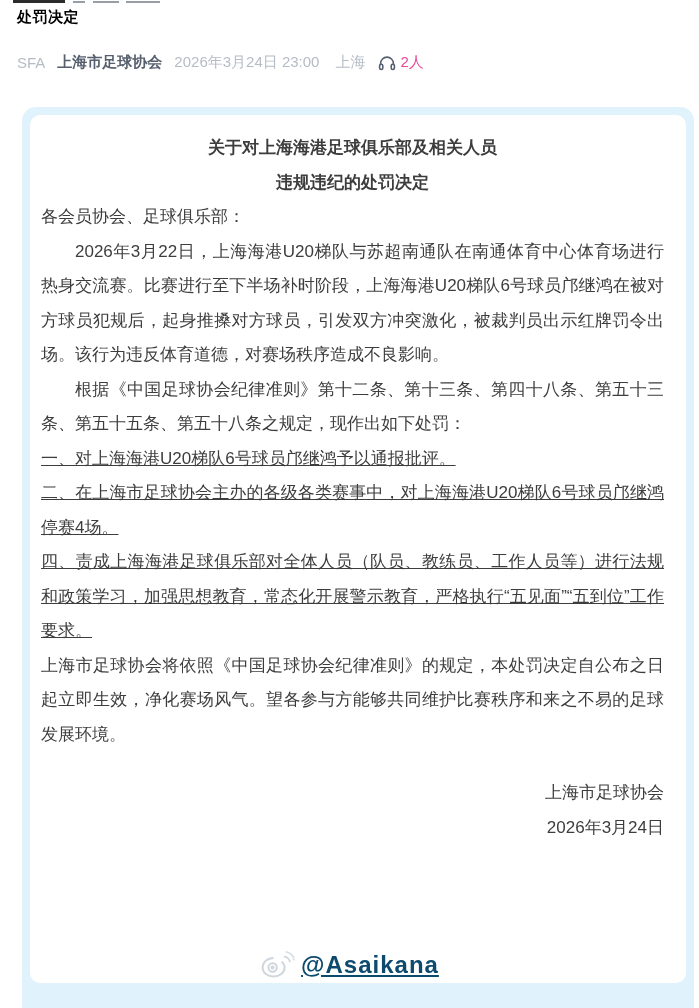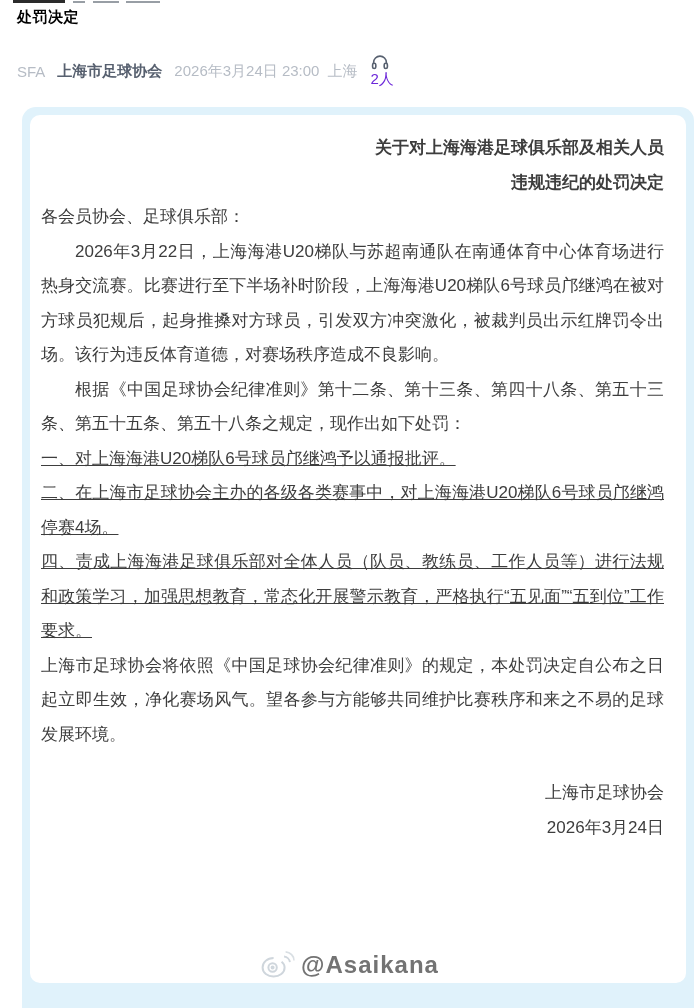--- a/index.html
+++ b/index.html
@@ -17,48 +17,49 @@
     position:absolute;left:17px;top:8px;
     font-size:15px;font-weight:bold;color:#000000;letter-spacing:.5px;
   }
   .post-meta{
     position:absolute;left:17px;top:53px;right:10px;
     display:flex;align-items:center;
     font-size:15px;color:#b6bcc5;white-space:nowrap;
   }
   .post-meta .author{color:#57606f;font-weight:bold;margin-left:12px;}
   .post-meta .dt{margin-left:12px;}
-  .post-meta .loc{margin-left:8px;}
-  .post-meta .listen{margin-left:13px;display:flex;align-items:center;color:#6d28d9;flex-direction:column;}
+  .post-meta .loc{margin-left:16px;}
+  .post-meta .listen{margin-left:13px;display:flex;align-items:center;color:#ec4899;}
   .post-meta .listen svg{margin-right:4px;display:block;}
   
   .frame{
     position:absolute;left:22px;top:107px;width:672px;height:920px;
     background:#e0f2fb;border-radius:14px;
   }
   .doc-card{
     position:absolute;left:8px;top:8px;width:656px;height:868px;
     background:#ffffff;border-radius:10px;box-sizing:border-box;
     padding:16px 22px 0 11px;
   }
   .doc{font-size:17px;line-height:34.5px;color:#3d3d3d;}
   .doc p{margin:0;}
-  .doc-title{text-align:right;font-weight:bold;}
+  .doc-title{text-align:center;font-weight:bold;}
   .salutation{margin-top:20px;}
   .jp{text-align:justify;}
   .indent{text-indent:2em;}
   .item{margin-top:14px;text-decoration:underline;}
   .block{margin-top:28px;}
   .signature{text-align:right;margin-top:24px;}
   
   .watermark{
     position:absolute;left:50%;top:950px;transform:translateX(-50%);
     display:flex;align-items:center;gap:7px;
-    color:#737373;font-size:24px;font-weight:bold;letter-spacing:1px;
+    color:#0c4a6e;font-size:24px;font-weight:bold;letter-spacing:1px;
     text-shadow:0 1px 0 rgba(255,255,255,.95);
+    text-decoration:underline;
   }
   .watermark svg{display:block;opacity:.95;}
 </style>
 </head>
 <body>
 
 <div class="top-artifact">
   <i style="left:0;width:52px;"></i>
   <i class="f2" style="left:60px;width:12px;"></i>
   <i class="f2" style="left:80px;width:26px;"></i>

